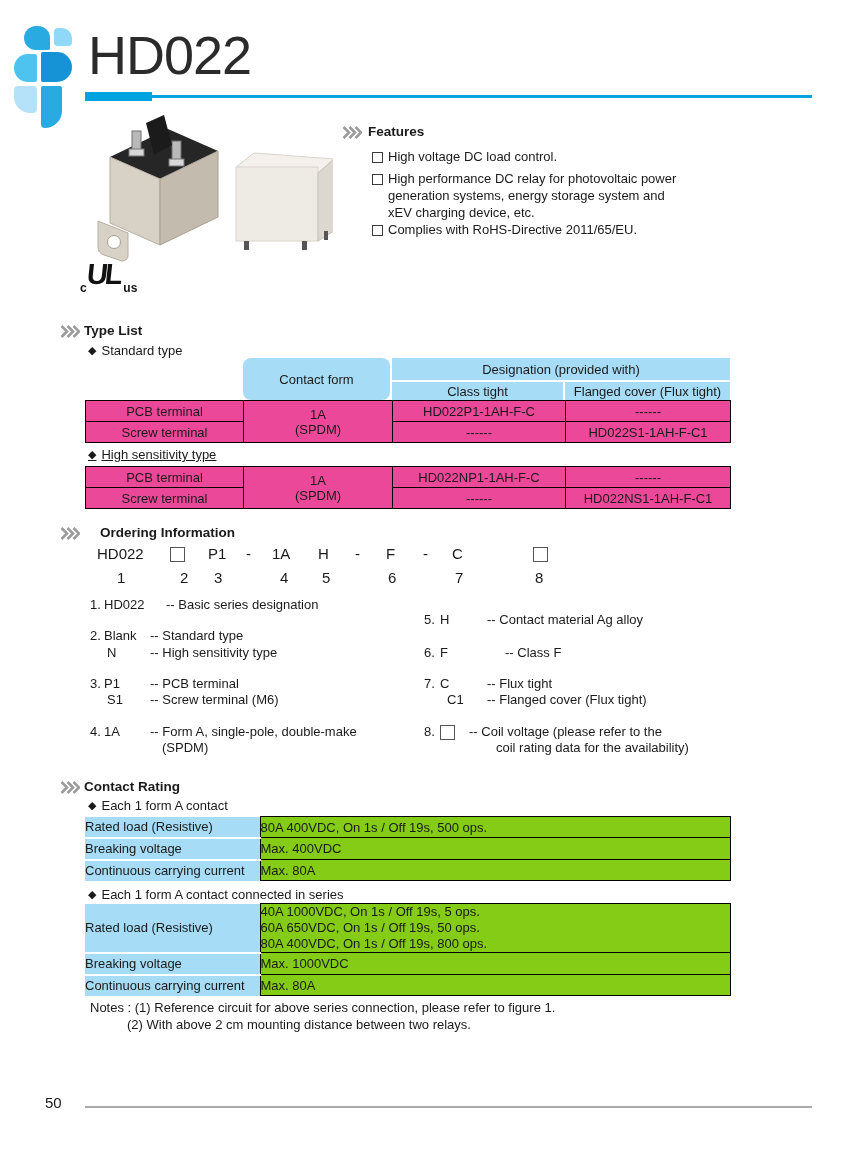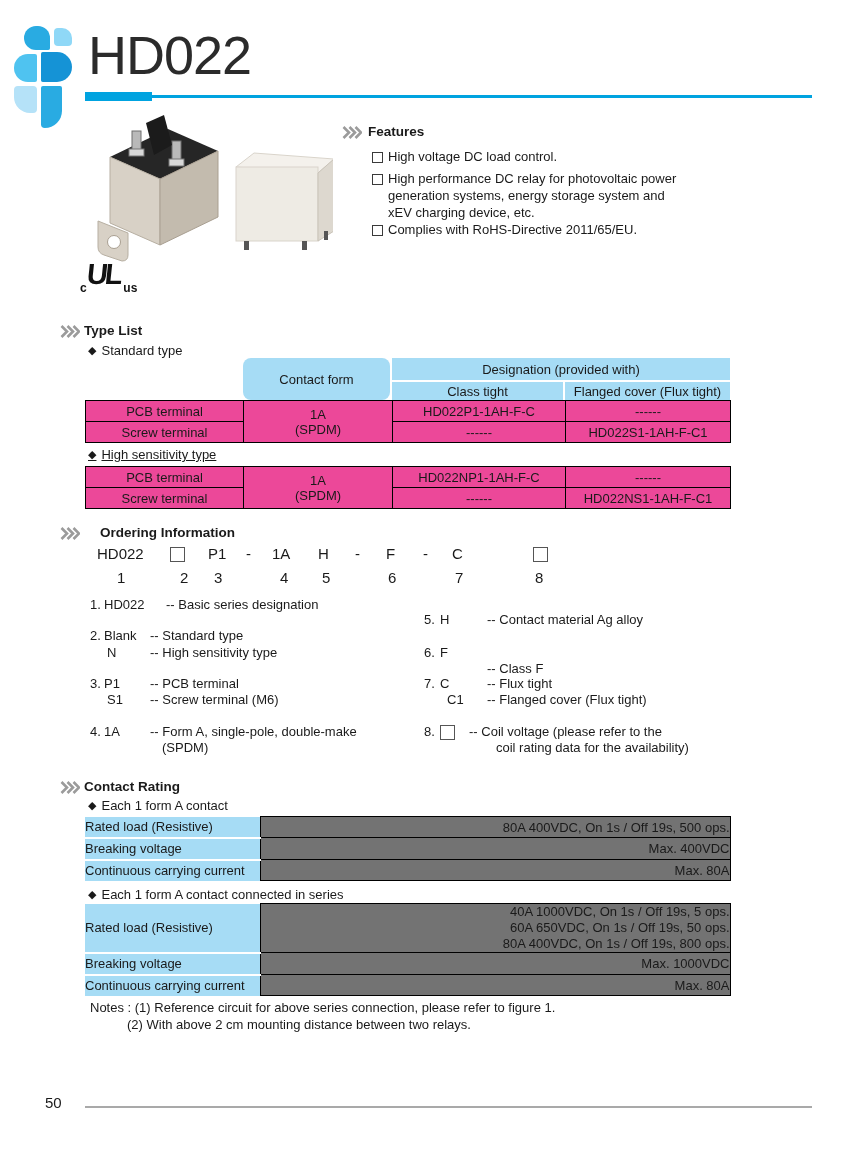--- a/index.html
+++ b/index.html
@@ -25,21 +25,21 @@
   
   .tl-head{display:grid;gap:2px;}
   .tl-head .th{background:#a6dcf5;display:flex;align-items:center;justify-content:center;font-size:13px;}
   
   table.tbl{border-collapse:collapse;table-layout:fixed;}
   table.tbl td{border:1px solid #000;text-align:center;vertical-align:middle;font-size:13px;padding:0;height:20px;background:#ec4899;}
   
   table.cr{border-collapse:collapse;table-layout:fixed;}
   table.cr td.lbl{background:#a6dcf5;border:none;border-bottom:2px solid #ffffff;vertical-align:middle;font-size:13px;padding:0;height:20px;}
   table.cr td.lbl.last{border-bottom:none;}
-  table.cr td.val{border:1px solid #000;text-align:right;vertical-align:middle;font-size:13px;padding:0;height:20px;background:#737373;}
+  table.cr td.val{border:1px solid #000;text-align:left;vertical-align:middle;font-size:13px;padding:0;height:20px;background:#84cc16;}
   
   .ord-tok{position:absolute;font-size:15px;white-space:nowrap;}
   .ord-digit{position:absolute;font-size:15px;white-space:nowrap;}
   .obox{position:absolute;width:13px;height:13px;border:1px solid #555;background:#fff;}
   .ord-row{position:absolute;height:17px;}
   .oi{position:absolute;white-space:nowrap;font-size:13px;}
   .note-line{position:absolute;font-size:13px;white-space:nowrap;}
   
   .ulmark{font-weight:900;font-size:29px;letter-spacing:-3px;transform:skewX(-6deg);display:inline-block;color:#111;}
   .ulsmall{font-weight:bold;font-size:12px;color:#111;}
@@ -239,21 +239,21 @@
 </div>
 
 <div class="ord-row" style="left:424px;top:612px;">
   <span class="oi" style="left:0;">5.</span>
   <span class="oi" style="left:16px;">H</span>
   <span class="oi" style="left:63px;">-- Contact material Ag alloy</span>
 </div>
 <div class="ord-row" style="left:424px;top:645px;">
   <span class="oi" style="left:0;">6.</span>
   <span class="oi" style="left:16px;">F</span>
-  <span class="oi" style="left:63px;margin-top:16px;">-- Class F</span>
+  <span class="oi" style="left:81px;">-- Class F</span>
 </div>
 <div class="ord-row" style="left:424px;top:676px;">
   <span class="oi" style="left:0;">7.</span>
   <span class="oi" style="left:16px;">C</span>
   <span class="oi" style="left:63px;">-- Flux tight</span>
 </div>
 <div class="ord-row" style="left:424px;top:692px;">
   <span class="oi" style="left:23px;">C1</span>
   <span class="oi" style="left:63px;">-- Flanged cover (Flux tight)</span>
 </div>

